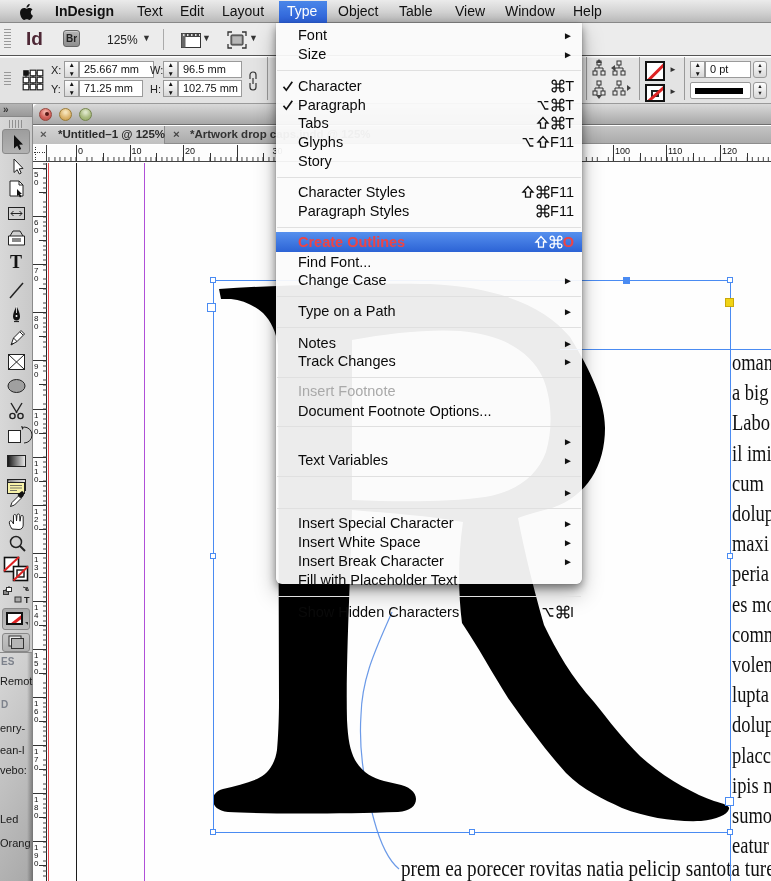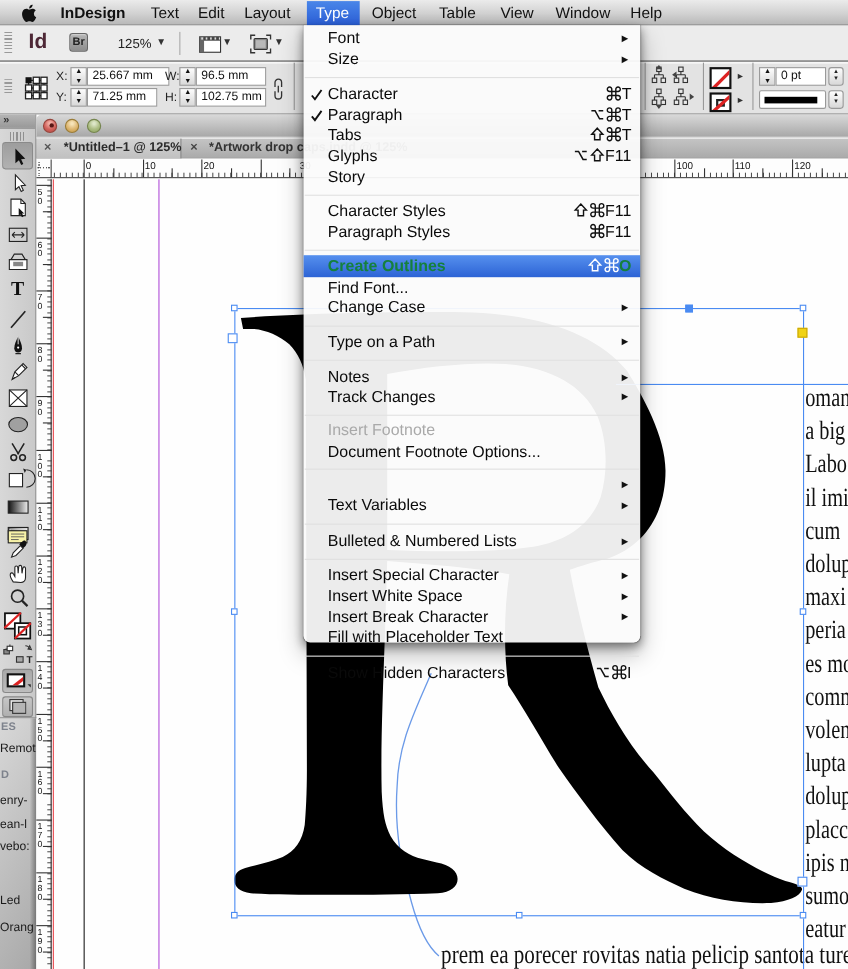--- a/index.html
+++ b/index.html
@@ -591,21 +591,21 @@
           <path d="M4.8 4.8 H8.2 V8.2 H4.8 Z M4.8 4.8 V3 a1.9 1.9 0 1 0 -1.8 1.8 H4.8 M8.2 4.8 V3 a1.9 1.9 0 1 1 1.8 1.8 H8.2 M8.2 8.2 V10 a1.9 1.9 0 1 0 1.8 -1.8 H8.2 M4.8 8.2 V10 a1.9 1.9 0 1 1 -1.8 -1.8 H4.8" fill="none" stroke="#111" stroke-width="1.2"></path>
         </svg>F11</span>
     </div>
   <div class="mrow" style="top:178.5px;">
       <span class="t">Paragraph Styles</span>
       <span class="sc"><svg class="k" width="14" height="14" viewBox="0 0 13 13">
           <path d="M4.8 4.8 H8.2 V8.2 H4.8 Z M4.8 4.8 V3 a1.9 1.9 0 1 0 -1.8 1.8 H4.8 M8.2 4.8 V3 a1.9 1.9 0 1 1 1.8 1.8 H8.2 M8.2 8.2 V10 a1.9 1.9 0 1 0 1.8 -1.8 H8.2 M4.8 8.2 V10 a1.9 1.9 0 1 1 -1.8 -1.8 H4.8" fill="none" stroke="#111" stroke-width="1.2"></path>
         </svg>F11</span>
     </div>
   <div class="msep" style="top:203.5px;"></div>
-  <div class="mrow" style="top:209.5px;color:#15803d;font-weight:bold;">
+  <div class="mrow" style="top:209.5px;color:#ef4444;font-weight:bold;">
       <span class="t">Create Outlines</span>
       <span class="sc"><svg class="k" width="14" height="14" viewBox="0 0 13 13">
           <path d="M6.5 1.4 L11.2 6.5 H8.8 V11.2 H4.2 V6.5 H1.8 Z" fill="none" stroke="#fff" stroke-width="1.2"></path>
         </svg><svg class="k" width="14" height="14" viewBox="0 0 13 13">
           <path d="M4.8 4.8 H8.2 V8.2 H4.8 Z M4.8 4.8 V3 a1.9 1.9 0 1 0 -1.8 1.8 H4.8 M8.2 4.8 V3 a1.9 1.9 0 1 1 1.8 1.8 H8.2 M8.2 8.2 V10 a1.9 1.9 0 1 0 1.8 -1.8 H8.2 M4.8 8.2 V10 a1.9 1.9 0 1 1 -1.8 -1.8 H4.8" fill="none" stroke="#fff" stroke-width="1.2"></path>
         </svg>O</span>
     </div>
   <div class="mrow" style="top:229.5px;">
       <span class="t">Find Font...</span>
     </div>
@@ -637,21 +637,20 @@
   <div class="msep" style="top:403.25px;"></div>
   <div class="mrow" style="top:409px;">
       <span class="ar">►</span>
     </div>
   <div class="mrow" style="top:428px;">
       <span class="t">Text Variables</span>
       <span class="ar">►</span>
     </div>
   <div class="msep" style="top:453.25px;"></div>
   <div class="mrow" style="top:459.5px;">
-      <span class="t">Bulleted &amp; Numbered Lists</span>
       <span class="ar">►</span>
     </div>
   <div class="msep" style="top:484.5px;"></div>
   <div class="mrow" style="top:490.5px;">
       <span class="t">Insert Special Character</span>
       <span class="ar">►</span>
     </div>
   <div class="mrow" style="top:509.5px;">
       <span class="t">Insert White Space</span>
       <span class="ar">►</span>

